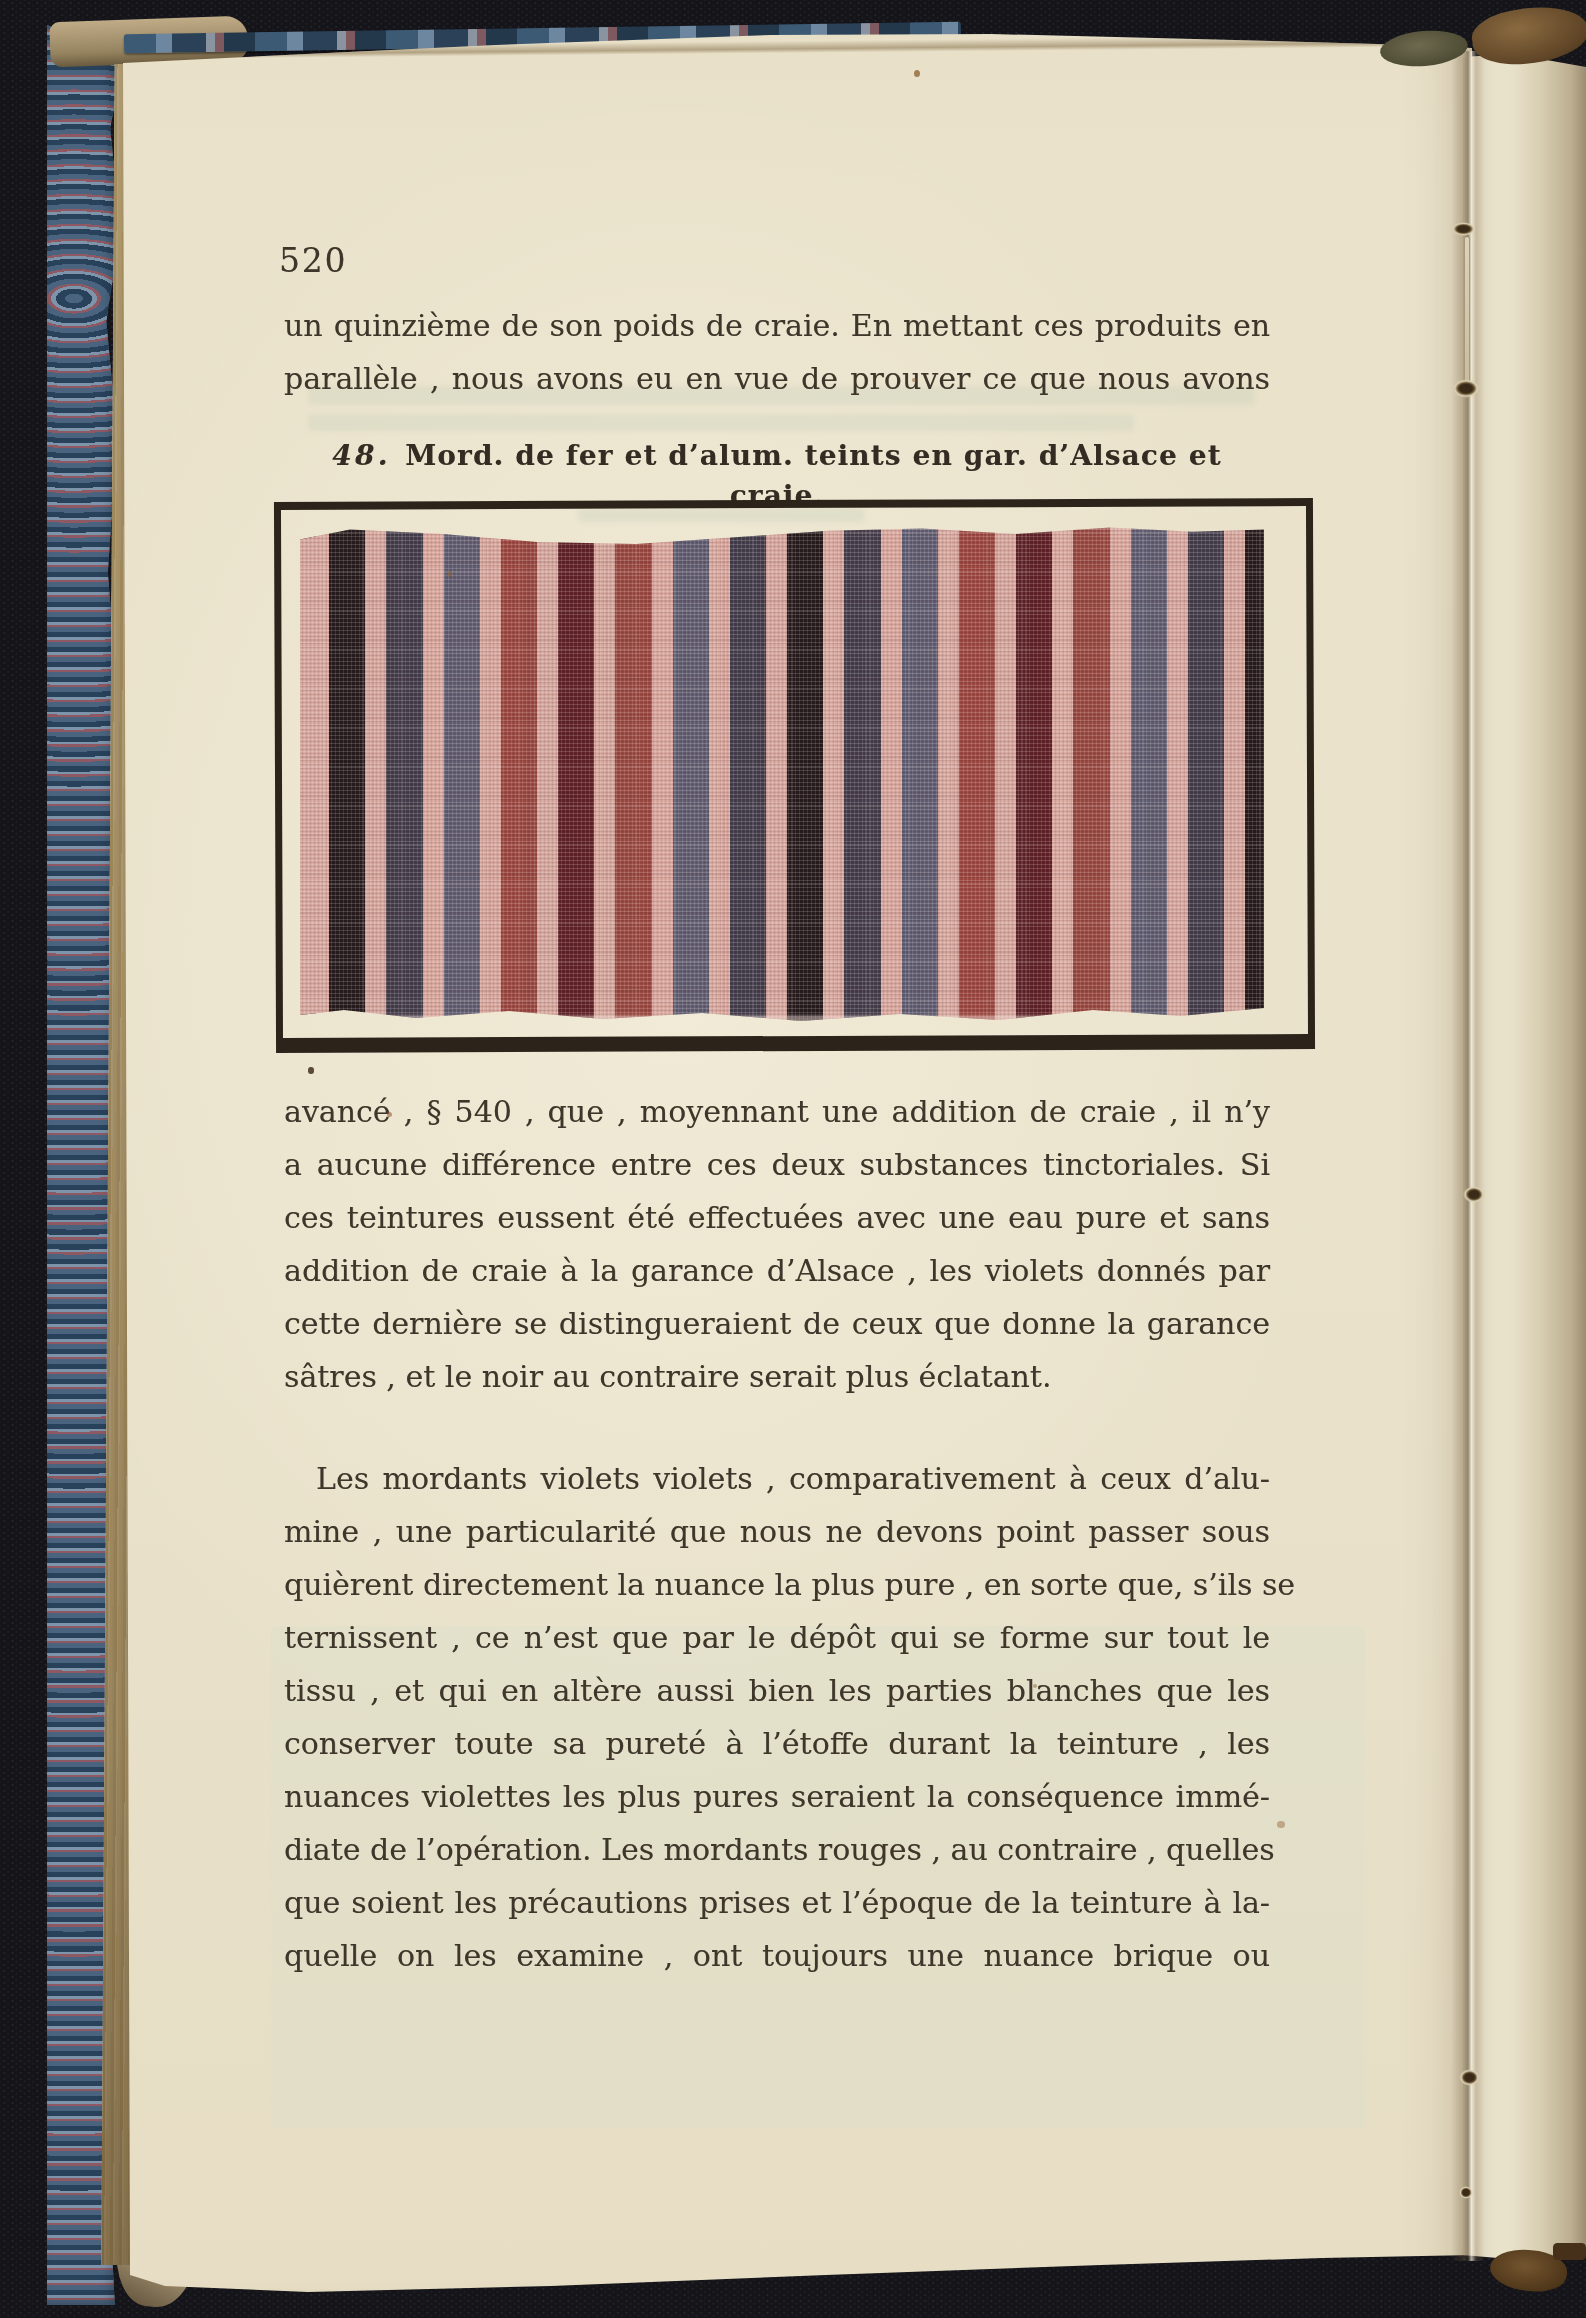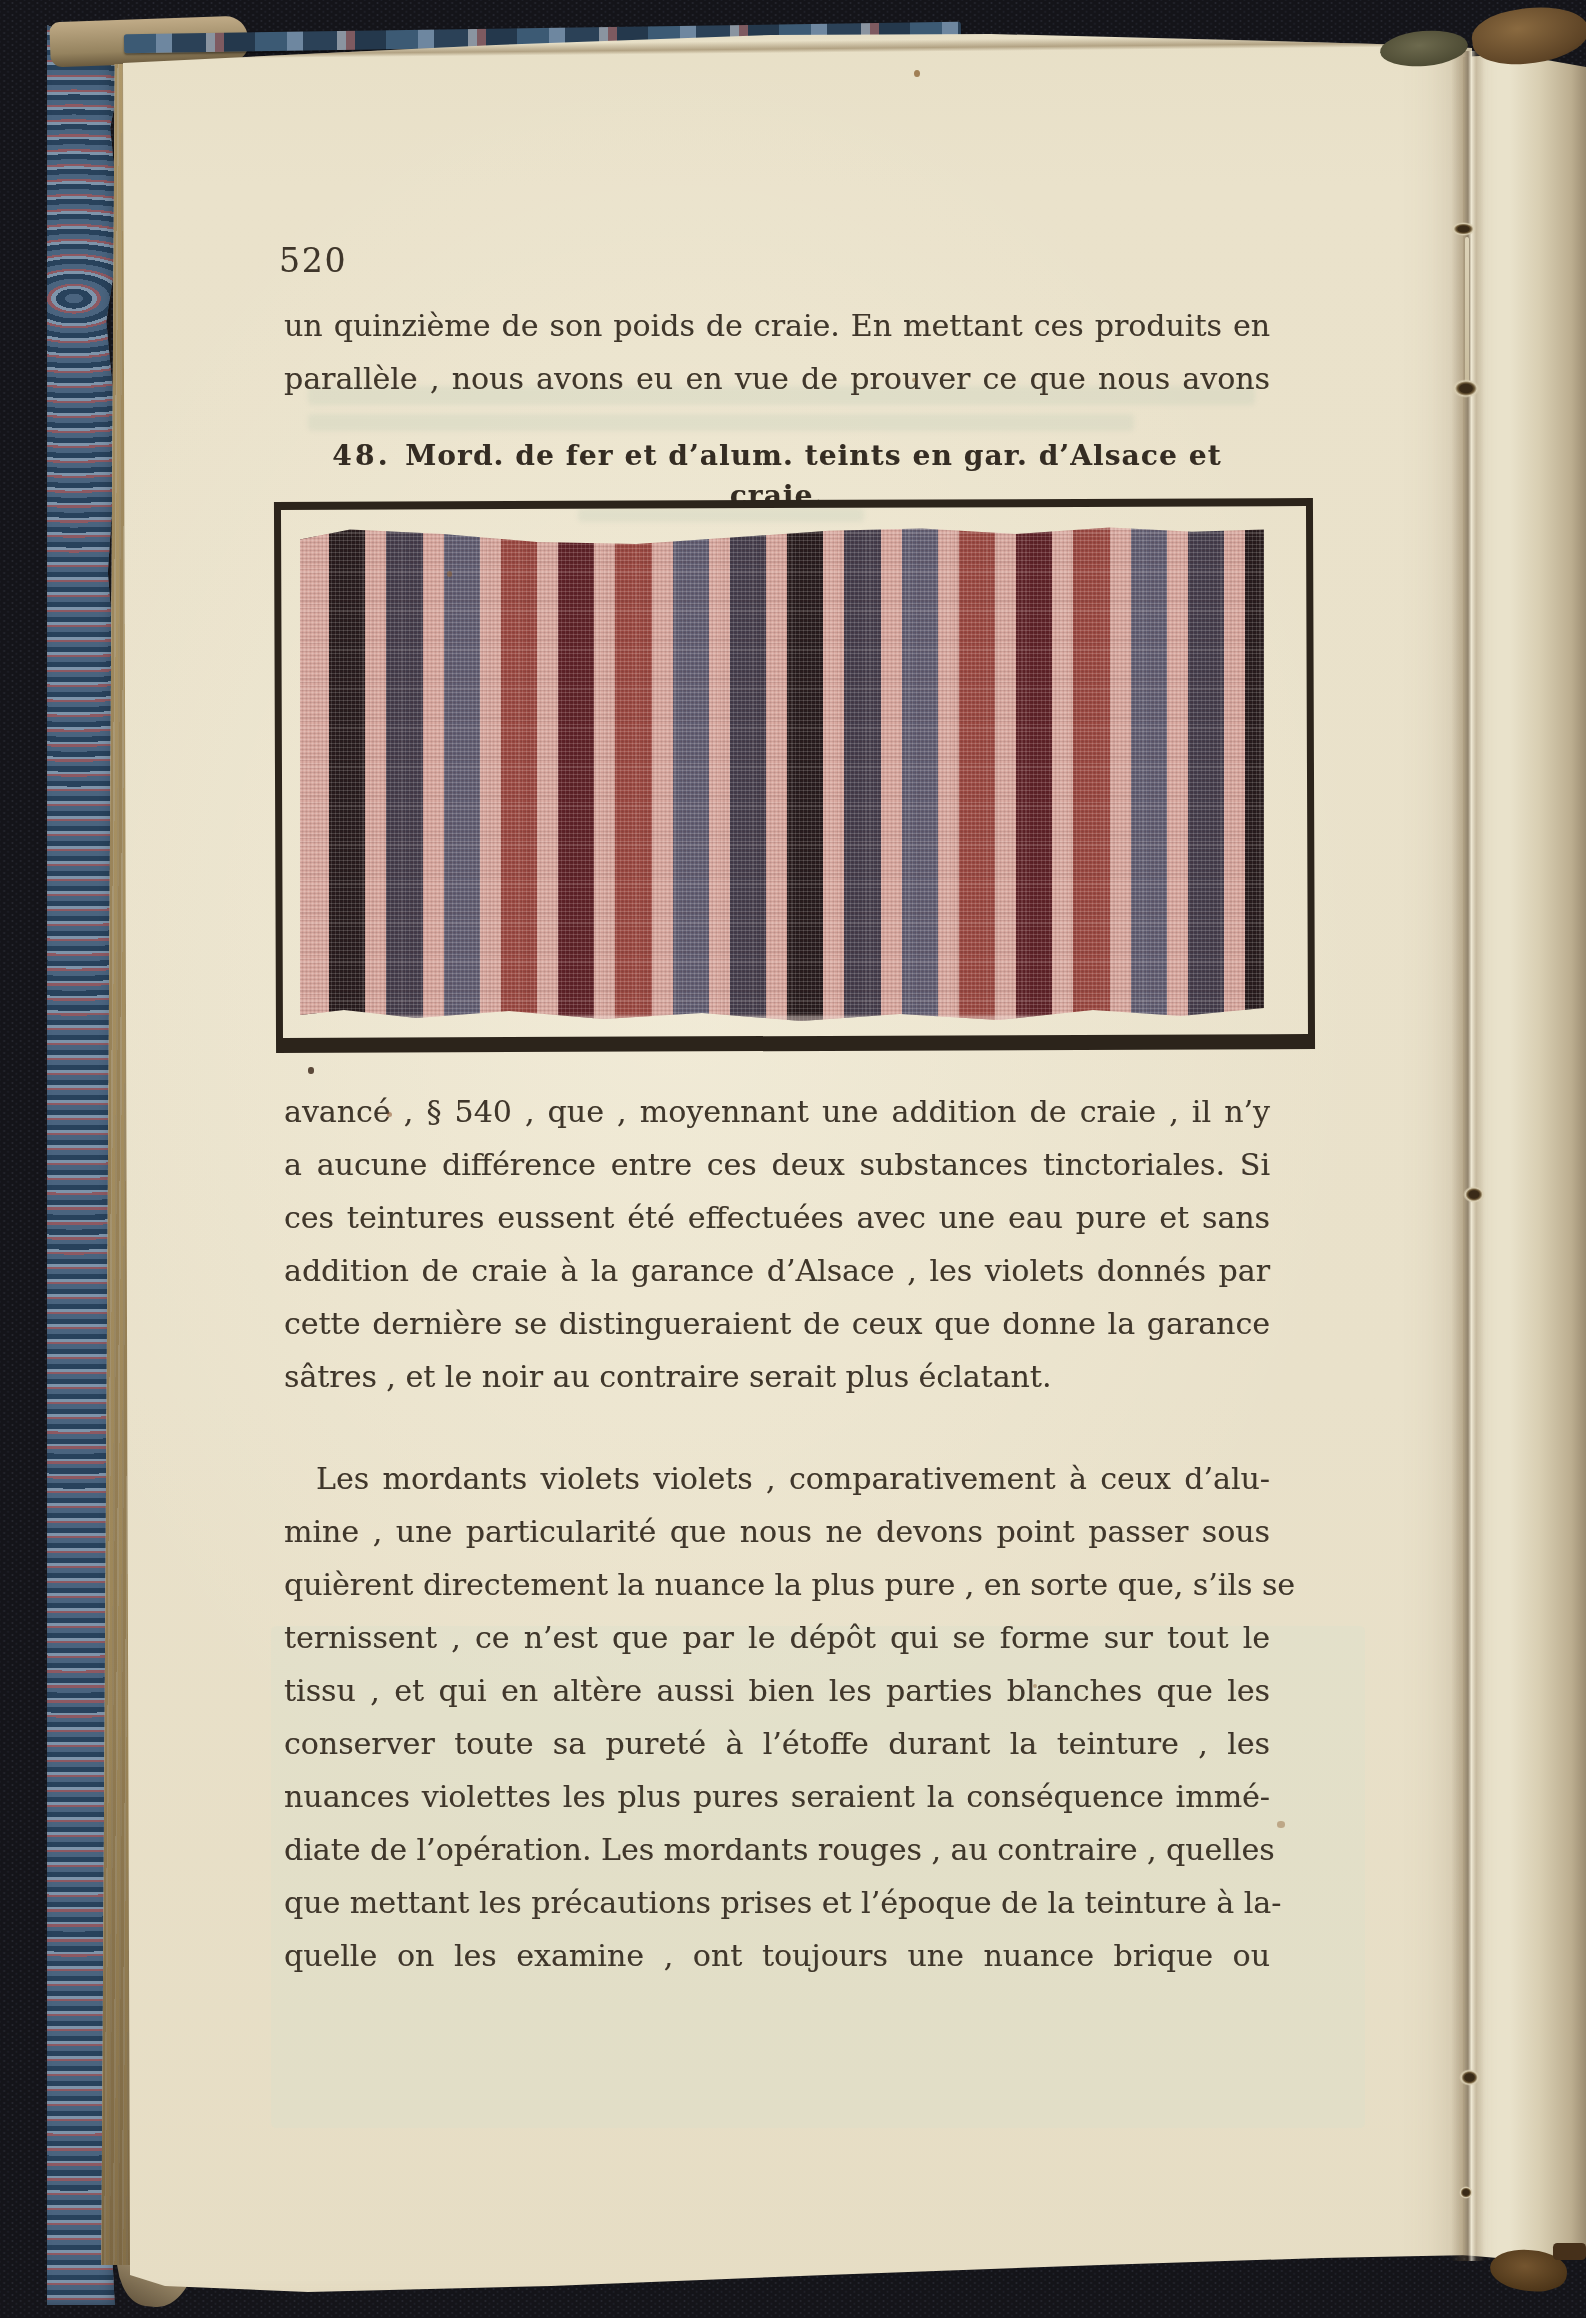--- a/index.html
+++ b/index.html
@@ -82,21 +82,21 @@
   
   .ink{color:#3f362b;text-shadow:0.3px 0.4px 0.4px rgba(74,62,46,0.35);}
   .pagenum{left:279px;top:241px;width:121px;height:35px;font-size:33px;letter-spacing:1.7px;}
   .runhead{left:284px;top:247px;width:986px;height:31px;text-align:center;font-size:22.6px;letter-spacing:4.4px;color:#4a423a;}
   .bodyline{width:986px;height:53px;line-height:53px;font-size:30px;
     text-align:justify;text-align-last:justify;white-space:nowrap;}
   .lastline{text-align-last:left;}
   .intro{left:284px;top:299px;}
   .spechead{left:284px;top:436px;width:986px;height:40px;line-height:40px;
     text-align:center;font-size:28px;font-weight:bold;letter-spacing:1.1px;color:#342c23;}
-  .spechead .specnum{margin-right:14.3px;letter-spacing:3.3px;}
+  .spechead .specnum{margin-right:14.3px;letter-spacing:3.3px;font-style:italic;}
   .para2{left:284px;top:1085px;}
   .para3{left:284px;top:1452px;}
   .indent{text-indent:32px;}
 
   
   .frame{
     left:275px;top:500px;width:1039px;height:551px;box-sizing:border-box;
     border:7.2px solid #2c241b;border-bottom-width:15px;border-top-width:8.3px;
     transform:rotate(-0.22deg);
     background:rgba(0,0,0,0);
@@ -187,21 +187,21 @@
 
   <div class="abs para3">
     <div class="bodyline ink indent">Les mordants violets violets , comparativement à ceux d’alu-</div>
     <div class="bodyline ink">mine , une particularité que nous ne devons point passer sous</div>
     <div class="bodyline ink">quièrent directement la nuance la plus pure , en sorte que, s’ils se</div>
     <div class="bodyline ink">ternissent , ce n’est que par le dépôt qui se forme sur tout le</div>
     <div class="bodyline ink">tissu , et qui en altère aussi bien les parties blanches que les</div>
     <div class="bodyline ink">conserver toute sa pureté à l’étoffe durant la teinture , les</div>
     <div class="bodyline ink">nuances violettes les plus pures seraient la conséquence immé-</div>
     <div class="bodyline ink">diate de l’opération. Les mordants rouges , au contraire , quelles</div>
-    <div class="bodyline ink">que mettant les précautions prises et l’époque de la teinture à la-</div>
+    <div class="bodyline ink">que soient les précautions prises et l’époque de la teinture à la-</div>
     <div class="bodyline ink">quelle on les examine , ont toujours une nuance brique ou</div>
   </div>
 
   <span class="abs speck" style="left:914px;top:70px;width:6px;height:7.2px;background:rgba(142,104,58,0.8);"></span>
   <span class="abs speck" style="left:912px;top:378px;width:4.4px;height:4.4px;background:rgba(142,104,58,0.6);"></span>
   <span class="abs speck" style="left:308px;top:1067px;width:5.5px;height:6.6px;background:rgba(66,46,32,0.85);"></span>
   <span class="abs speck" style="left:387px;top:1112px;width:5px;height:5px;background:rgba(150,96,60,0.6);"></span>
   <span class="abs speck" style="left:1033px;top:1684px;width:4.4px;height:4.4px;background:rgba(150,110,70,0.55);"></span>
   <span class="abs speck" style="left:1277px;top:1821px;width:7.7px;height:6.6px;background:rgba(152,112,70,0.5);"></span>
   <span class="abs speck" style="left:447px;top:571px;width:5px;height:5.5px;background:rgba(140,96,52,0.55);"></span>

